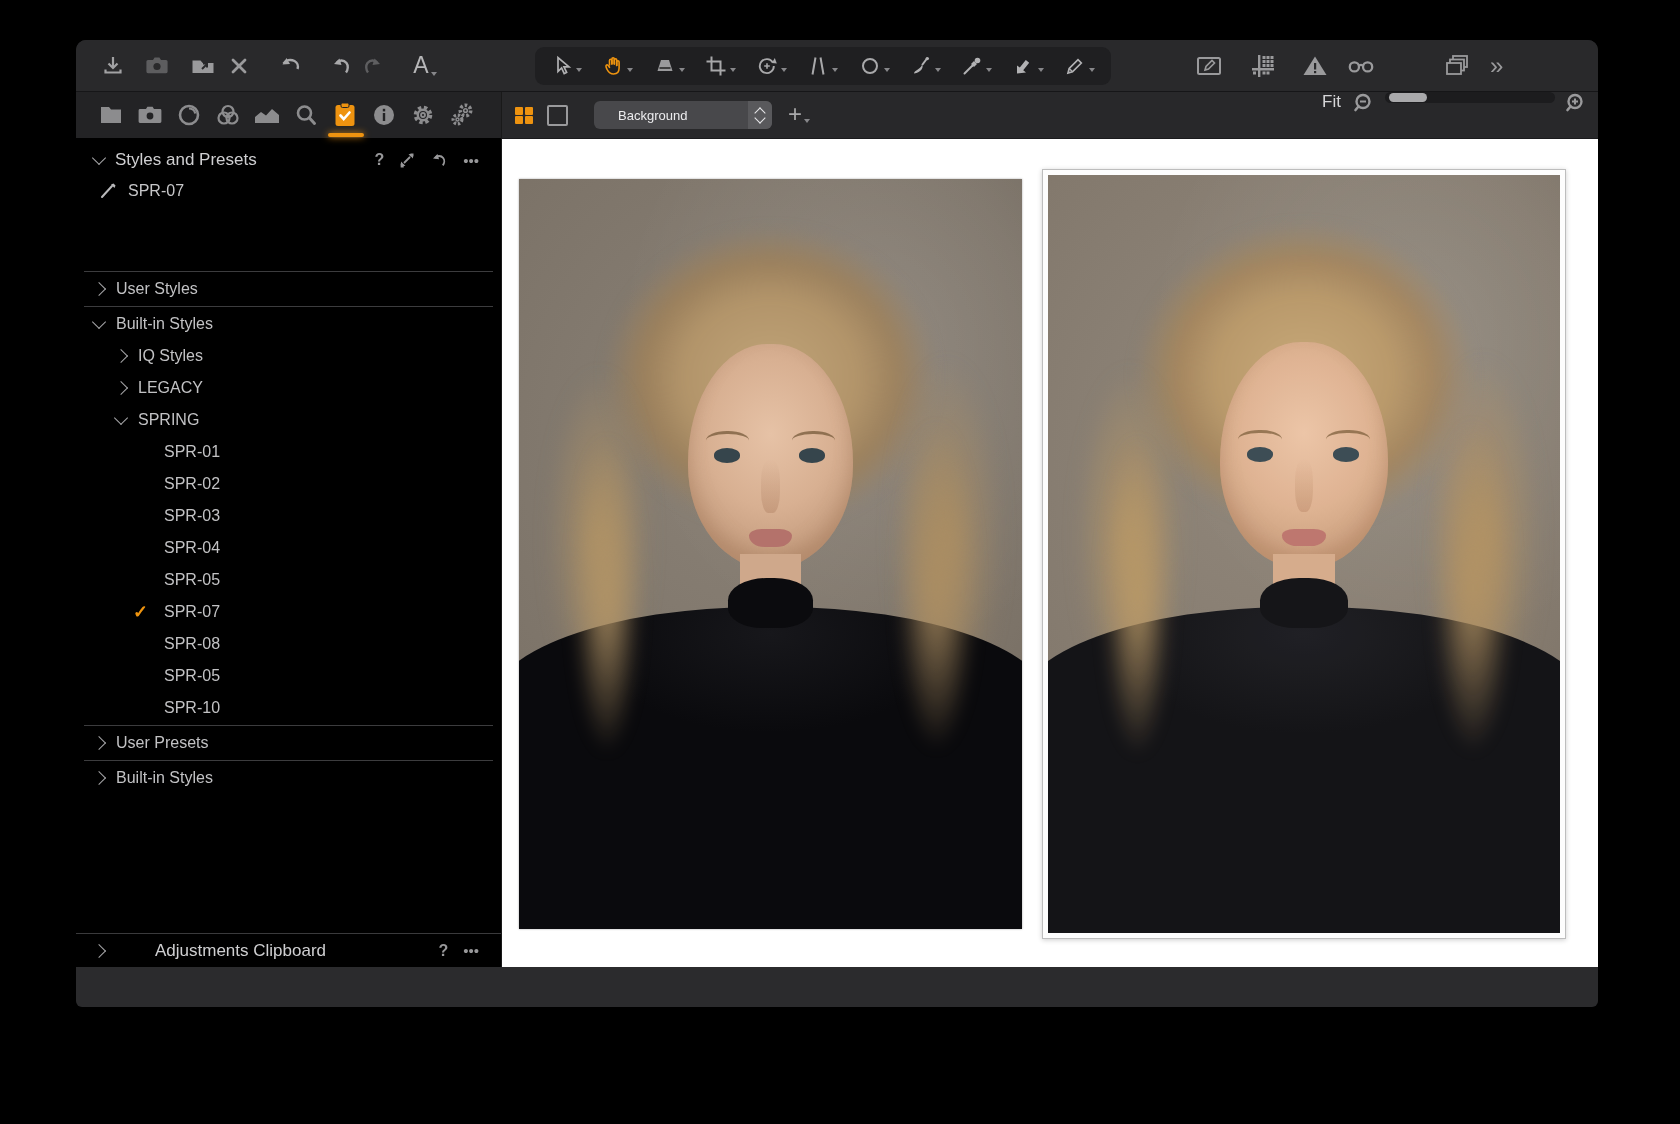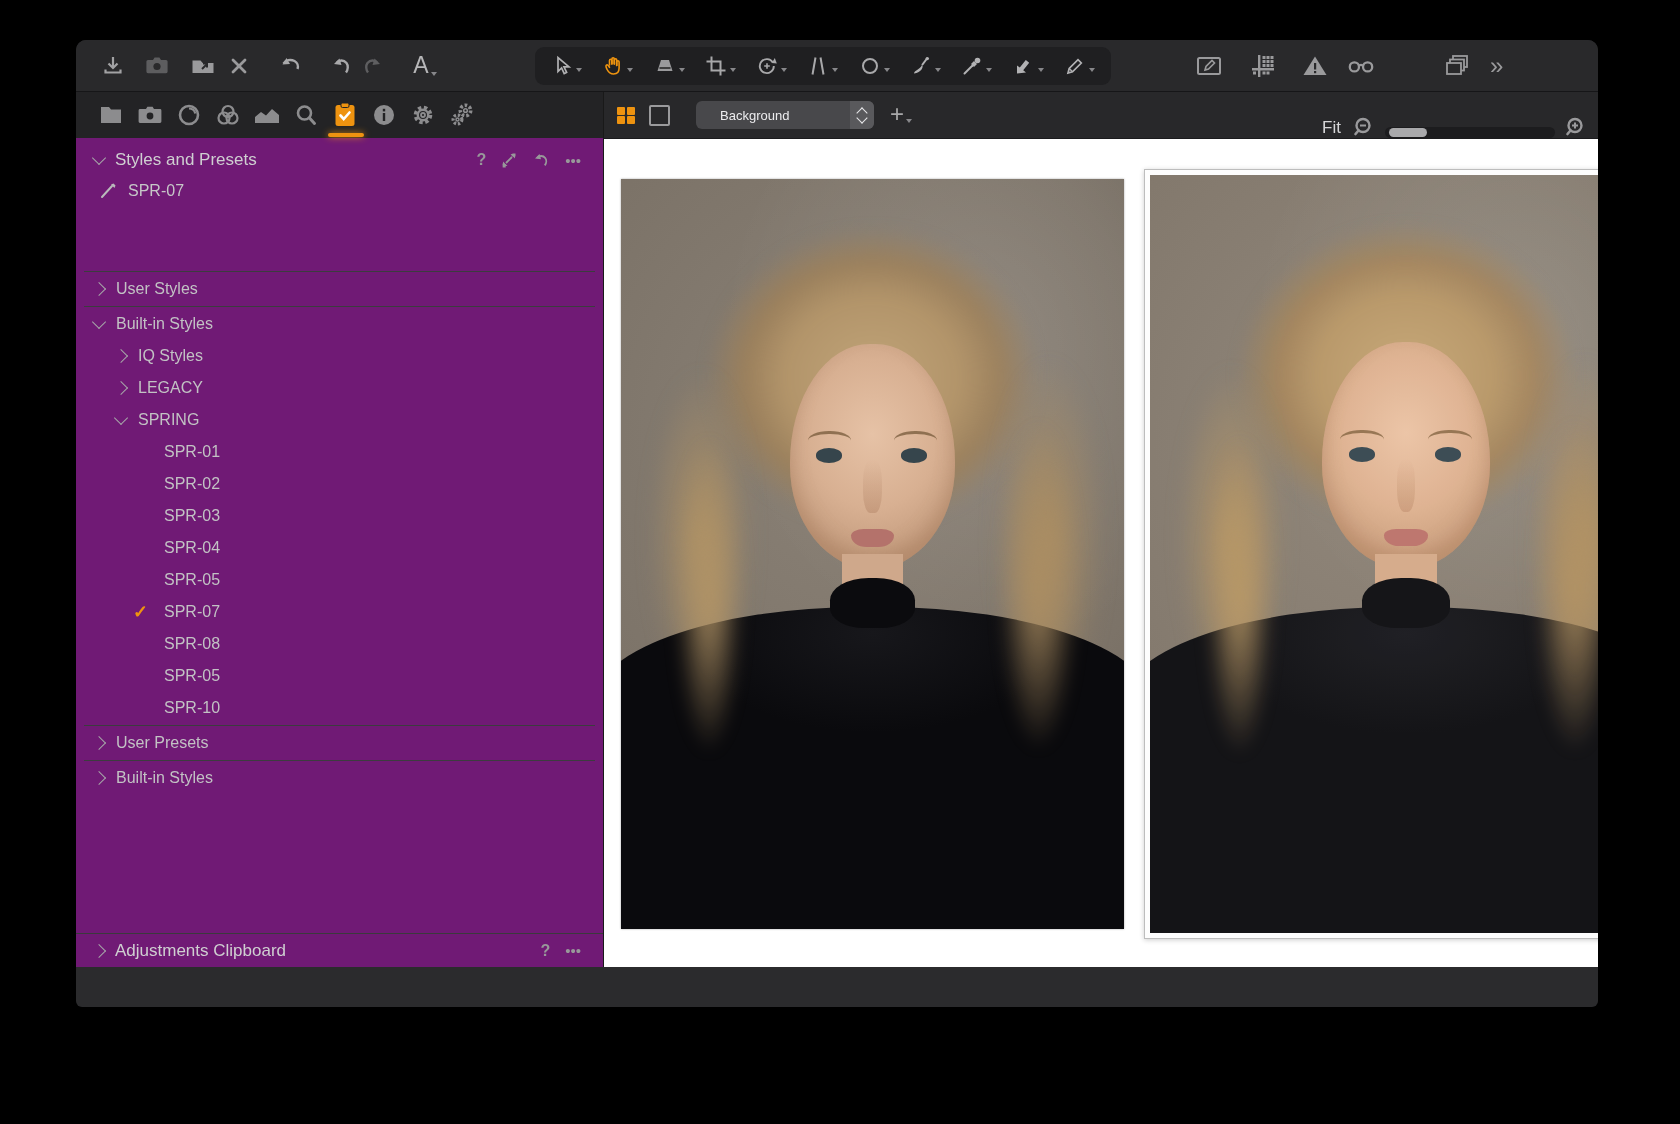--- a/index.html
+++ b/index.html
@@ -23,21 +23,21 @@
   .tool-pill{position:absolute;left:459px;top:7px;width:576px;height:38px;background:#1f1f21;border-radius:9px;
     display:flex;align-items:center;justify-content:space-between;padding:0 16px;box-sizing:border-box;}
   .tool{display:flex;align-items:center;gap:3px;}
   .caret{width:0;height:0;border-left:3.5px solid transparent;border-right:3.5px solid transparent;
     border-top:4.5px solid #87878a;margin-top:7px;}
   .tb-right{position:absolute;left:1118px;top:0;height:100%;display:flex;align-items:center;}
   .more-glyph{font-size:24px;color:#9a9a9c;line-height:1;margin-left:18px;}
   .a-glyph{font-size:23px;color:#b6b6b8;font-weight:400;}
   
   .main{display:flex;height:875px;}
-  .sidebar{width:528px;background:#701a75;border-right:1px solid #191919;display:flex;flex-direction:column;box-sizing:border-box;}
+  .sidebar{width:426px;background:#000000;border-right:1px solid #191919;display:flex;flex-direction:column;box-sizing:border-box;}
   .viewer{flex:1;display:flex;flex-direction:column;}
   
   .tabs-row{height:46px;background:#232325;position:relative;display:flex;align-items:center;padding-left:22px;gap:13px;flex:0 0 auto;}
   .tab{width:26px;height:28px;display:flex;align-items:center;justify-content:center;}
   .tab-underline{position:absolute;left:252px;bottom:1px;width:36px;height:4px;background:#ee9310;border-radius:2px;
     box-shadow:0 0 7px rgba(238,147,16,.9);}
   
   .panel-header{margin-top:12px;padding:0 22px 0 18px;display:flex;align-items:center;flex:0 0 auto;}
   .panel-title{font-size:17px;color:#cfcfd1;margin-left:11px;}
   .ph-icons{margin-left:auto;display:flex;align-items:center;gap:15px;color:#98989a;}
@@ -51,37 +51,37 @@
   .tree{margin-top:70px;flex:0 0 auto;}
   .tree-row{height:32px;display:flex;align-items:center;position:relative;}
   .tree-row .chev{margin-right:12px;}
   .lvl0{padding-left:18px;}
   .lvl1{padding-left:40px;}
   .lvl2{padding-left:88px;}
   .tree-label{font-size:16px;color:#c2c2c4;}
   .check{position:absolute;left:57px;color:#ef940f;font-size:18px;font-weight:bold;}
   .divider{height:1px;background:#3c3c3e;margin:1px 8px 1px 8px;}
   .bottom-panel{margin-top:auto;height:33px;border-top:1px solid #3a3a3c;display:flex;align-items:center;
-    padding:0 22px 0 18px;flex:0 0 auto;}
+    padding:0 22px 0 18px;flex:0 0 auto;gap:40px;}
   
   .viewer-toolbar{height:46px;background:#28282a;border-bottom:1px solid #1b1b1d;position:relative;flex:0 0 auto;}
   .vt-left{position:absolute;left:13px;top:0;height:100%;display:flex;align-items:center;gap:15px;}
   .multiview{width:17px;height:17px;display:grid;grid-template-columns:8px 8px;grid-template-rows:8px 8px;gap:1.5px;}
   .multiview span{background:#ee9310;border-radius:1px;}
   .singleview{width:17px;height:17px;border:2.5px solid #9a9a9c;border-radius:2px;}
   .dropdown{position:absolute;left:92px;top:9px;width:178px;height:28px;background:#48484b;border-radius:6px;
     display:flex;align-items:center;}
   .dropdown-label{font-size:13px;color:#ececee;padding-left:24px;flex:1;}
   .stepper{width:24px;height:28px;background:#59595c;border-radius:0 6px 6px 0;display:flex;flex-direction:column;
     align-items:center;justify-content:center;gap:3px;}
   .st-up{width:7px;height:7px;border-left:1.8px solid #e8e8ea;border-top:1.8px solid #e8e8ea;transform:rotate(45deg);margin-bottom:-4px;}
   .st-dn{width:7px;height:7px;border-right:1.8px solid #e8e8ea;border-bottom:1.8px solid #e8e8ea;transform:rotate(45deg);margin-top:-2px;}
   .newvariant{position:absolute;left:286px;top:0;height:100%;display:flex;align-items:center;gap:2px;}
   .plus-glyph{font-size:24px;color:#a8a8aa;line-height:1;margin-top:-2px;}
-  .vt-right{position:absolute;right:11px;top:0;height:100%;display:flex;align-items:flex-end;gap:10px;}
+  .vt-right{position:absolute;right:11px;top:0;height:100%;display:flex;align-items:flex-start;gap:10px;}
   .fit-label{font-size:17px;color:#d6d6d8;margin-right:2px;}
   .slider{width:170px;height:11px;background:#1c1c1e;border-radius:6px;position:relative;}
   .slider-handle{position:absolute;left:4px;top:1px;width:38px;height:9px;background:#a9a9ab;border-radius:5px;}
   
   .canvas{flex:1;background:#ffffff;position:relative;}
   .photo-card{position:absolute;overflow:hidden;}
   .photo-left{left:17px;top:40px;width:503px;height:750px;box-shadow:0 0 2px rgba(0,0,0,.35);}
   .sel-frame{position:absolute;left:540px;top:30px;width:524px;height:770px;background:#fdfdfd;border:1px solid #bdbdbd;
     box-shadow:0 1px 5px rgba(0,0,0,.2);box-sizing:border-box;padding:5px;}
   .photo-right{position:relative;width:100%;height:100%;overflow:hidden;}

